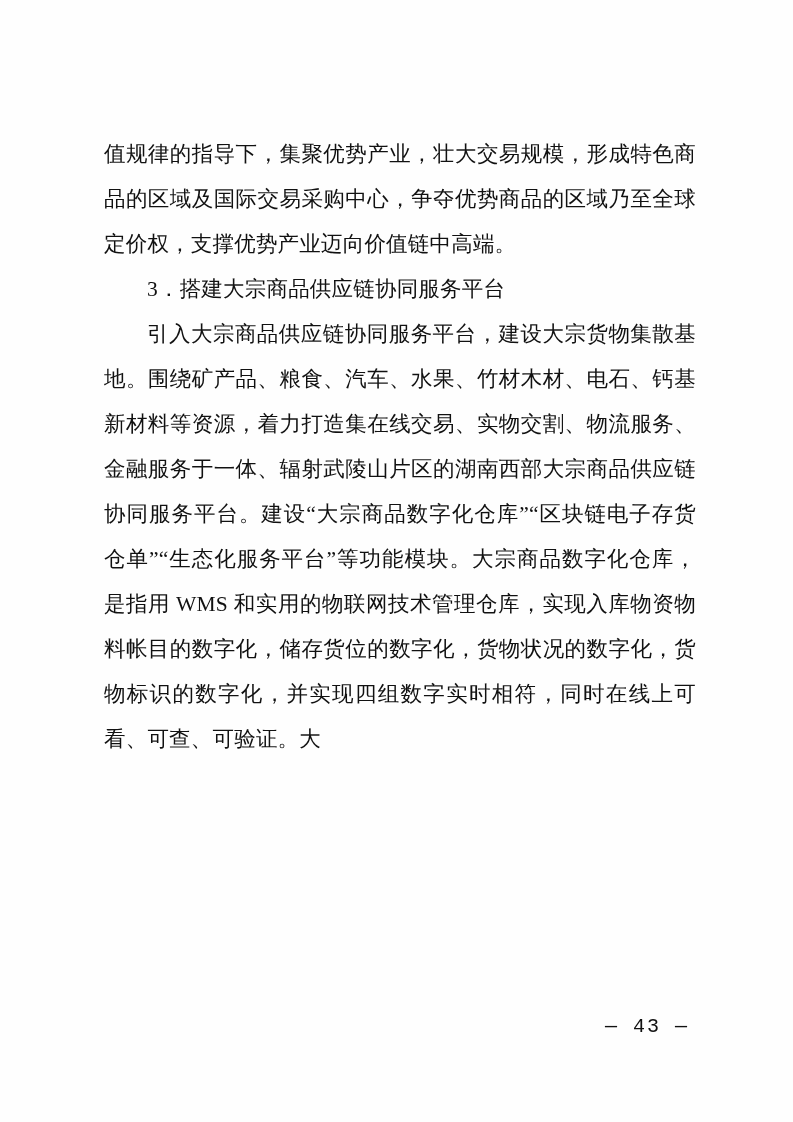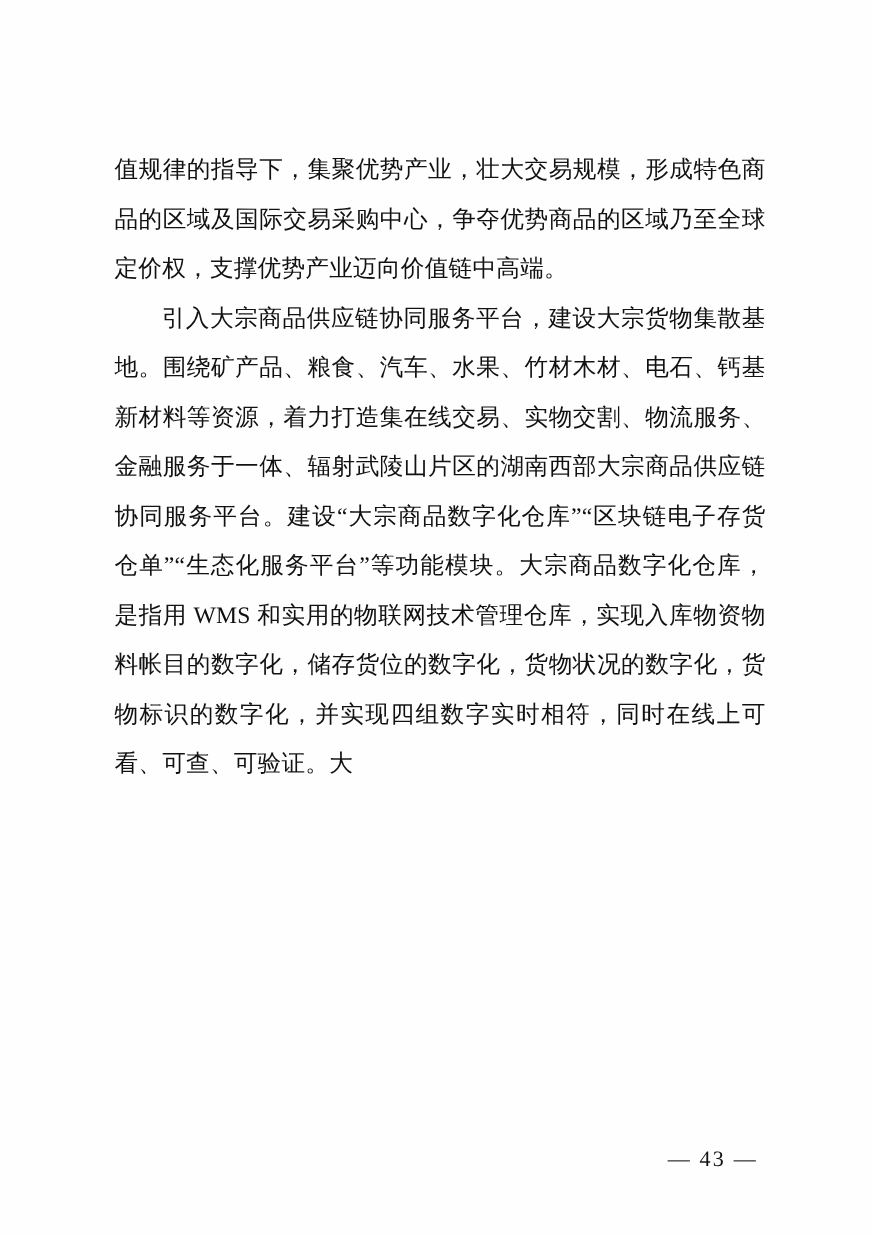--- a/index.html
+++ b/index.html
@@ -37,31 +37,32 @@
     text-justify: inter-ideograph;
     letter-spacing: 0.2px;
     color: #111111;
   }
   p.indent {
     text-indent: 2em;
   }
   .page-number {
     position: absolute;
     left: 0;
-    top: 1043px;
+    top: 1015px;
     width: 689px;
     text-align: right;
     font-size: 20px;
     letter-spacing: 2px;
     color: #111111;
-    font-family: Liberation Serif, serif;
+    font-family: Liberation Mono, monospace;
   }
 </style>
 </head>
 <body>
 
 <div class="page">
   <div class="content">
     <p class="body">值规律的指导下，集聚优势产业，壮大交易规模，形成特色商品的区域及国际交易采购中心，争夺优势商品的区域乃至全球定价权，支撑优势产业迈向价值链中高端。</p>
+    <p class="indent">3．搭建大宗商品供应链协同服务平台</p>
     <p class="indent">引入大宗商品供应链协同服务平台，建设大宗货物集散基地。围绕矿产品、粮食、汽车、水果、竹材木材、电石、钙基新材料等资源，着力打造集在线交易、实物交割、物流服务、金融服务于一体、辐射武陵山片区的湖南西部大宗商品供应链协同服务平台。建设“大宗商品数字化仓库”“区块链电子存货仓单”“生态化服务平台”等功能模块。大宗商品数字化仓库，是指用 WMS 和实用的物联网技术管理仓库，实现入库物资物料帐目的数字化，储存货位的数字化，货物状况的数字化，货物标识的数字化，并实现四组数字实时相符，同时在线上可看、可查、可验证。大</p>
   </div>
   <div class="page-number">— 43 —</div>
 </div>
 
 </body></html>

